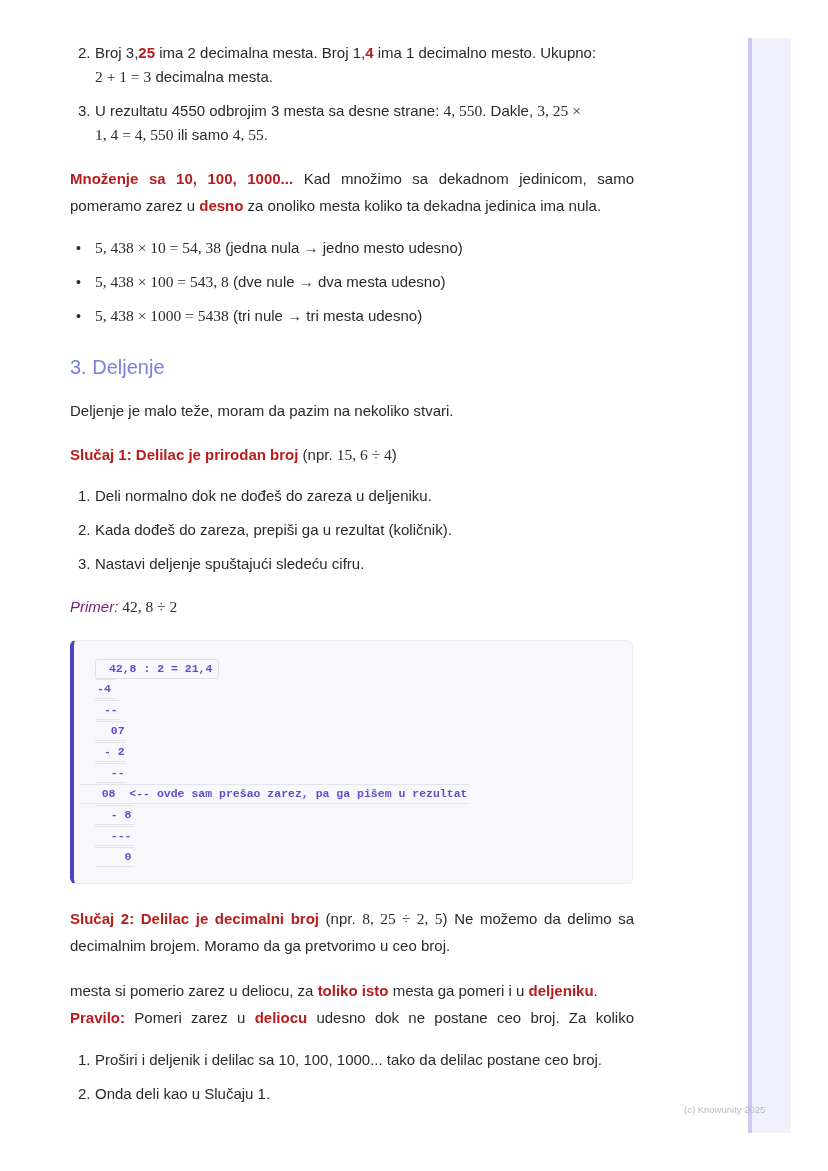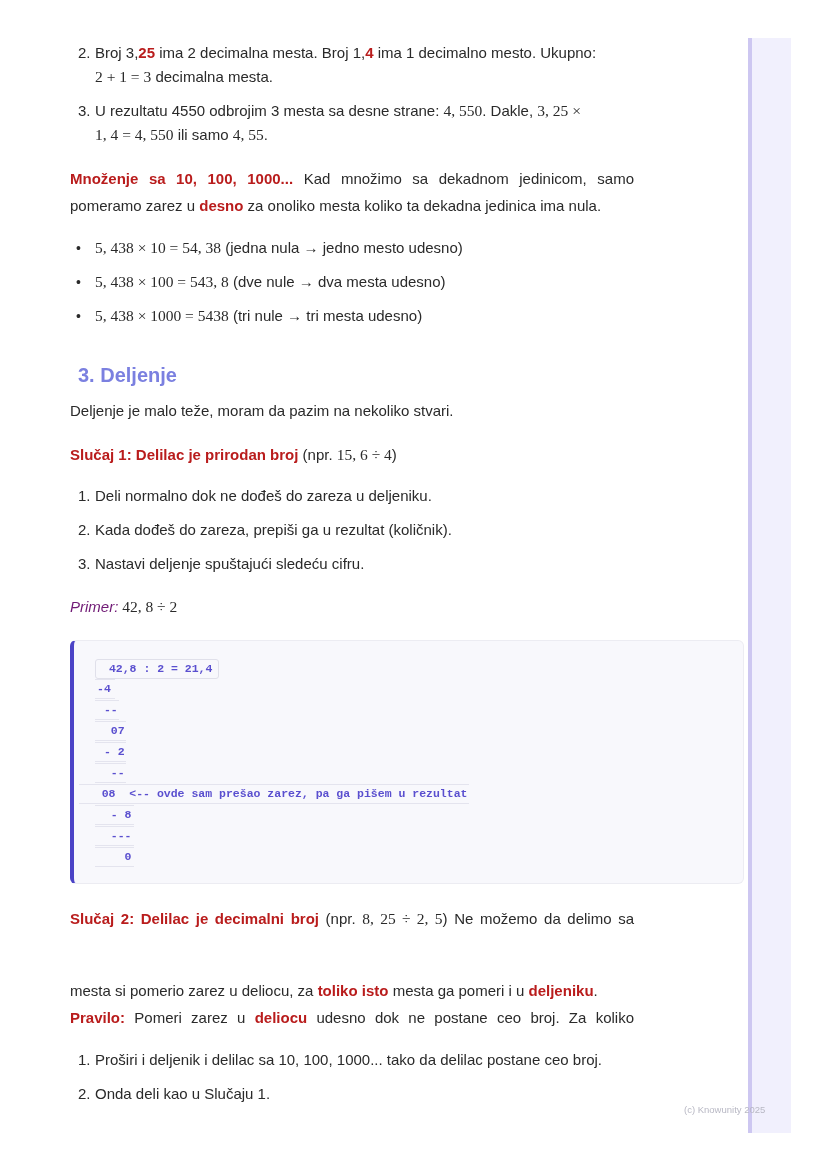--- a/index.html
+++ b/index.html
@@ -13,24 +13,24 @@
 
   ol.steps { list-style: none; margin: 0; padding: 0; }
   ol.steps li { position: relative; padding-left: 25px; font-size: 15px; line-height: 24px; }
   ol.steps li .num { position: absolute; left: 8px; top: 0; }
 
   .para { font-size: 15px; line-height: 27px; text-align: justify; margin: 0; }
   ul.bullets { list-style: none; margin: 0; padding: 0; }
   ul.bullets li { position: relative; padding-left: 25px; font-size: 15px; line-height: 24px; }
   ul.bullets li .dot { position: absolute; left: 6px; top: 0; font-size: 14px; }
 
-  h2.section { color: #7b80e0; font-weight: 700; font-size: 20px; margin: 8px; }
+  h2.section { color: #7b80e0; font-weight: 400; font-size: 20px; margin: 0; }
 
   .codebox {
-    position: absolute; left: 0; width: 674px; height: 244px;
+    position: absolute; left: 0; width: 563px; height: 244px;
     background: #f8f8fc; border: 1px solid #ececf2; border-left: 4px solid #4b43c6;
     border-radius: 6px; box-sizing: border-box;
   }
   .codeline {
     position: absolute; font-family: "Liberation Mono", monospace; font-weight: 700;
     font-size: 11.5px; color: #5a4fcf; white-space: pre; line-height: 18px;
     border-top: 1px solid #e4e4ee; border-bottom: 1px solid #e4e4ee; padding: 0 2px;
   }
   .codeline.first { border: 1px solid #e0e0ea; border-radius: 3px; padding: 0 6px; }
 
@@ -127,20 +127,21 @@
     <div class="codeline" style="left:5px; top:143px;">   08  &lt;-- ovde sam prešao zarez, pa ga pišem u rezultat</div>
     <div class="codeline" style="left:21px; top:164px; width:35px;">  - 8</div>
     <div class="codeline" style="left:21px; top:185px; width:35px;">  ---</div>
     <div class="codeline" style="left:21px; top:206px; width:35px;">    0</div>
   </div>
 
   <div class="para" style="position:absolute; top:905px; width:564px;">
     <div style="text-align:justify; text-align-last:justify;">
       <b>Slučaj 2: Delilac je decimalni broj</b><span> (npr. </span><span class="math">8, 25 ÷ 2, 5</span><span>) Ne možemo da delimo sa</span>
     </div>
+    <div>decimalnim brojem. Moramo da ga pretvorimo u ceo broj.</div>
   </div>
 
   <div class="para" style="position:absolute; top:977px; width:564px;">
     <div>
       <span>mesta si pomerio zarez u deliocu, za </span><b>toliko isto</b><span> mesta ga pomeri i u </span><b>deljeniku</b><span>.</span>
     </div>
     <div style="text-align:justify; text-align-last:justify;">
       <b>Pravilo:</b><span> Pomeri zarez u </span><b>deliocu</b><span> udesno dok ne postane ceo broj. Za koliko</span>
     </div>
   </div>

